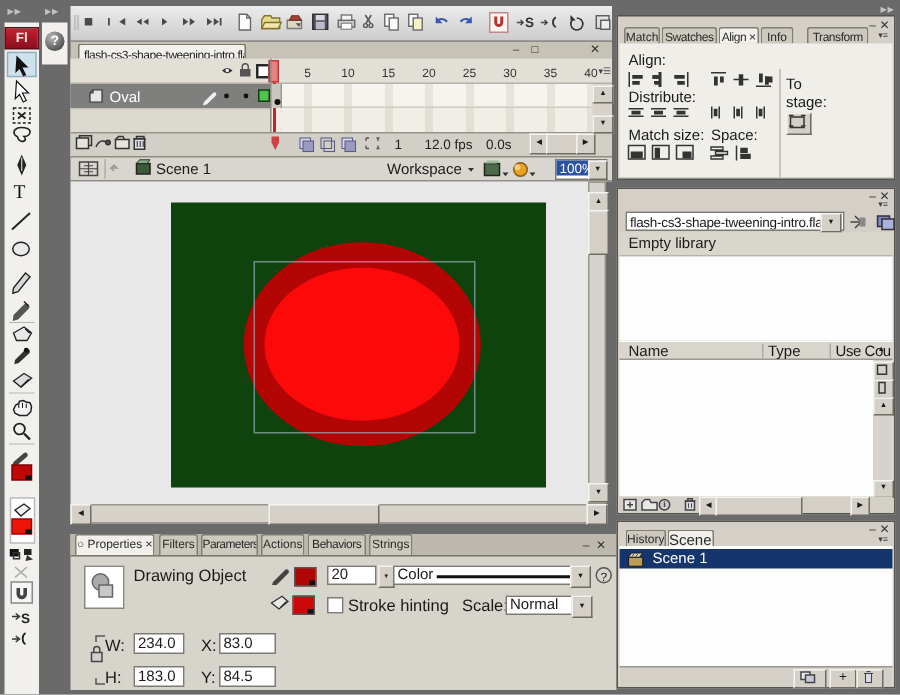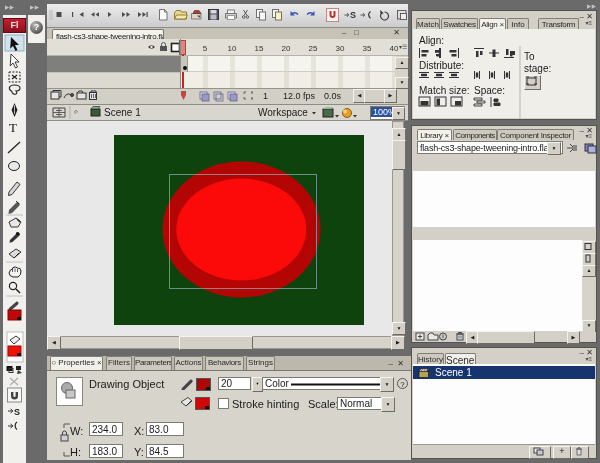--- a/index.html
+++ b/index.html
@@ -159,20 +159,31 @@
       </g>
     </svg>
   </div>
 
   <div class="ab" style="left:132px;top:1px;width:7px;height:15px;background:#e88080;border:1px solid #c23b3b;box-sizing:border-box"></div>
   <div class="ab" style="left:135px;top:16px;width:1.5px;height:33px;background:#cc2222"></div>
 
   <div class="ab" style="left:134px;top:17px;width:6px;height:16px;background:#c9c6bd;border-right:1px solid #999"></div>
   <div class="ab" style="left:135.5px;top:27px;width:4px;height:4px;border-radius:50%;background:#111"></div>
 
+  <div class="ab" id="ovalrow" style="left:0;top:17px;width:134px;height:16px">
+    <svg width="134" height="16" viewBox="0 0 134 16">
+      <path d="M15 4h6v8h-8V6z" fill="#e8e8e8" stroke="#333" stroke-width="0.8"></path>
+          <path d="M15 4v2h-2" fill="none" stroke="#333" stroke-width="0.8"></path>
+      <text x="26" y="12" font-size="10" fill="#fff" font-family="Liberation Sans">Oval</text>
+      <path d="M89 12l6-6c1.3-1.3 3 0.5 1.8 1.8L91 13.5l-2.8 0.8z" fill="#f0f0f0"></path>
+      <circle cx="104" cy="8" r="1.6" fill="#111"></circle>
+          <circle cx="117" cy="8" r="1.6" fill="#111"></circle>
+      <rect x="125.5" y="4" width="7" height="7.5" fill="#4fc24f" stroke="#0f3d0f"></rect>
+    </svg>
+  </div>
 
   <div class="ab" style="left:0;top:49px;width:361px;height:16px;background:#d2cfc6;border-top:1px solid #96938a;box-sizing:border-box"></div>
   <div class="ab" id="tlbottom" style="left:0;top:49px;width:361px;height:16px">
     <svg width="361" height="15" viewBox="0 0 361 15">
       <g stroke="#333" fill="#e6e4de">
         <rect x="4" y="4" width="8" height="7"></rect>
             <path d="M6 4v-1.5h8V9h-2" fill="none"></path>
         <path d="M17 10c2-5 6-5 8-2" fill="none"></path>
             <circle cx="25" cy="7" r="1.5" fill="#555"></circle>
         <rect x="30" y="5" width="9" height="6"></rect>
@@ -375,36 +386,42 @@
             <path d="M2 2h9v7H2z" fill="none" stroke="#333"></path>
             <path d="M1 1h3M9 1h3M1 8h3M9 8h3" stroke="#333"></path>
           </svg>
     </div>
   </div>
 </div>
 
 <div class="ab" style="left:411px;top:125px;width:186px;height:218px;background:#d4d0c8;border:1px solid #55534d;box-sizing:border-box">
   <div class="ab" style="right:12px;top:0;font-size:8px;color:#333">–</div>
   <div class="ab" style="right:3px;top:0;font-size:8px;color:#333">✕</div>
-  <div class="ab" style="left:0;top:3px;width:184px;height:11px">
-    <div class="tab act" style="left:5px;width:35px;font-size:8px;letter-spacing:-0.3px">Library ×</div>
-    <div class="tab" style="left:41px;width:44px;font-size:8px;letter-spacing:-0.6px">Components</div>
-    <div class="tab" style="left:85px;width:77px;font-size:8px;letter-spacing:-0.3px">Component Inspector</div>
-  </div>
   <div class="ab" style="right:4px;top:6px;font-size:6px;color:#444">▾≡</div>
   <div class="ab" id="libbody" style="left:1px;top:14px;width:182px;height:202px;background:#d4d0c8">
     <div class="ab inp" style="left:4px;top:1px;width:146px;height:13px;font-size:9px;white-space:nowrap;overflow:hidden;padding:1px 0 0 2px;box-sizing:border-box;letter-spacing:-0.2px">flash-cs3-shape-tweening-intro.fla</div>
     <div class="ab b3" style="left:134px;top:2px;width:12px;height:11px;font-size:5px;text-align:center;line-height:10px">▼</div>
     <svg class="ab" style="left:152px;top:2px" width="34" height="12" viewBox="0 0 34 12">
       <path d="M2 6h6M5 2l4 4-4 4" fill="none" stroke="#444"></path>
           <rect x="8" y="3" width="4" height="6" fill="#888"></rect>
       <rect x="20" y="2" width="8" height="7" fill="#7a86c8" stroke="#333"></rect>
           <rect x="23" y="4" width="8" height="7" fill="#aab2dc" stroke="#333"></rect>
     </svg>
+    <div class="ab" style="left:0;top:15px;width:182px;height:16px;background:#d9d6ce;border-bottom:1px solid #b5b2aa;box-sizing:border-box">
+          <span style="position:absolute;left:6px;top:2px;font-size:10px">Empty library</span>
+        </div>
     <div class="ab" style="left:0;top:31px;width:182px;height:56px;background:#fdfdfd"></div>
+    <div class="ab" style="left:0;top:87px;width:182px;height:13px;background:#d9d6ce;border-top:1px solid #fff;border-bottom:1px solid #9a978e;box-sizing:border-box">
+      <span style="position:absolute;left:6px;top:1px;font-size:10px">Name</span>
+          <span style="position:absolute;left:99px;top:1px;font-size:10px">Type</span>
+          <span style="position:absolute;left:144px;top:1px;font-size:10px;letter-spacing:-0.3px">Use Cou</span>
+      <span style="position:absolute;left:172px;top:2px;font-size:5px">▲</span>
+      <div class="ab" style="left:95px;top:1px;width:1px;height:10px;background:#aaa"></div>
+      <div class="ab" style="left:140px;top:1px;width:1px;height:10px;background:#aaa"></div>
+    </div>
     <div class="ab" style="left:0;top:100px;width:182px;height:91px;background:#fdfdfd"></div>
     <div class="ab" style="left:169px;top:100px;width:13px;height:91px;background:#d7d3ca"></div>
     <div class="ab b3" style="left:169px;top:101px;width:12px;height:11px">
           <svg width="10" height="9" viewBox="0 0 10 9">
             <rect x="2" y="1.5" width="6" height="6" fill="none" stroke="#333"></rect>
           </svg>
         </div>
     <div class="ab b3" style="left:169px;top:113px;width:12px;height:11px">
           <svg width="10" height="9" viewBox="0 0 10 9">
             <rect x="3" y="1" width="4" height="7" fill="none" stroke="#333"></rect>

